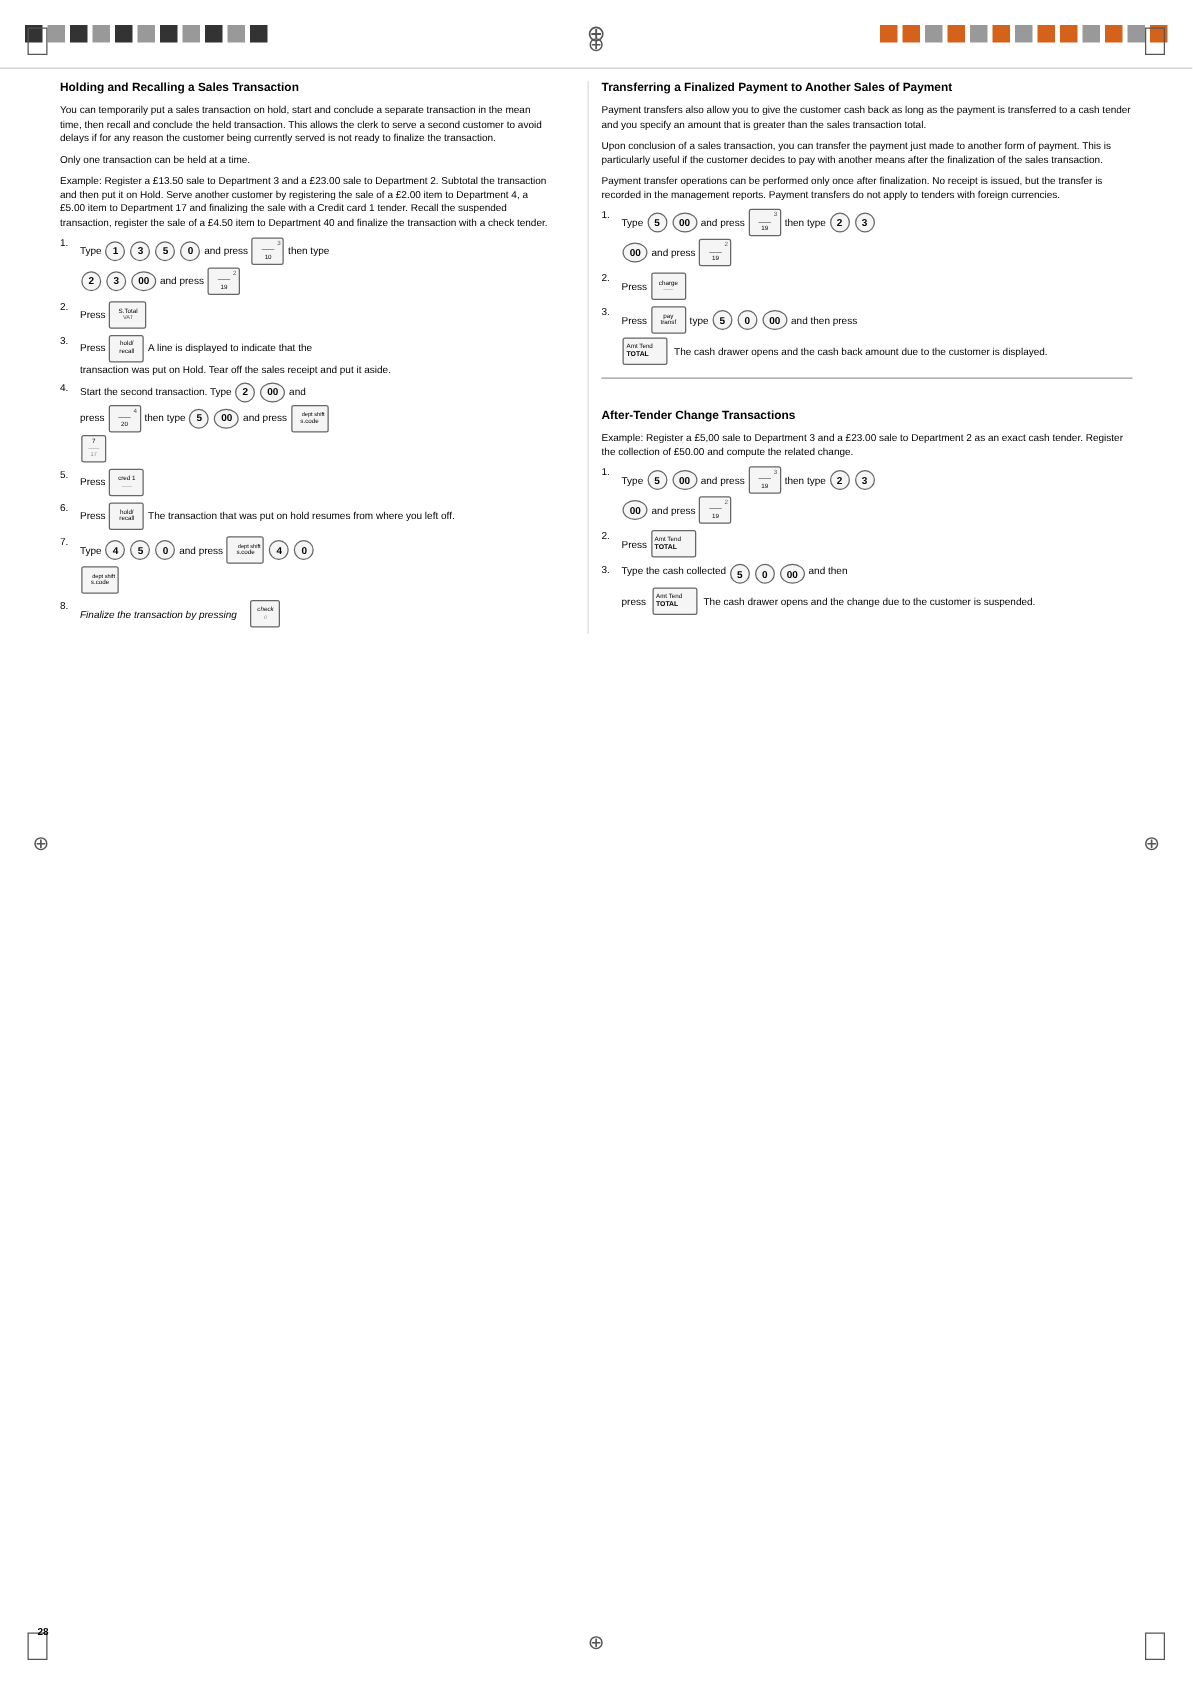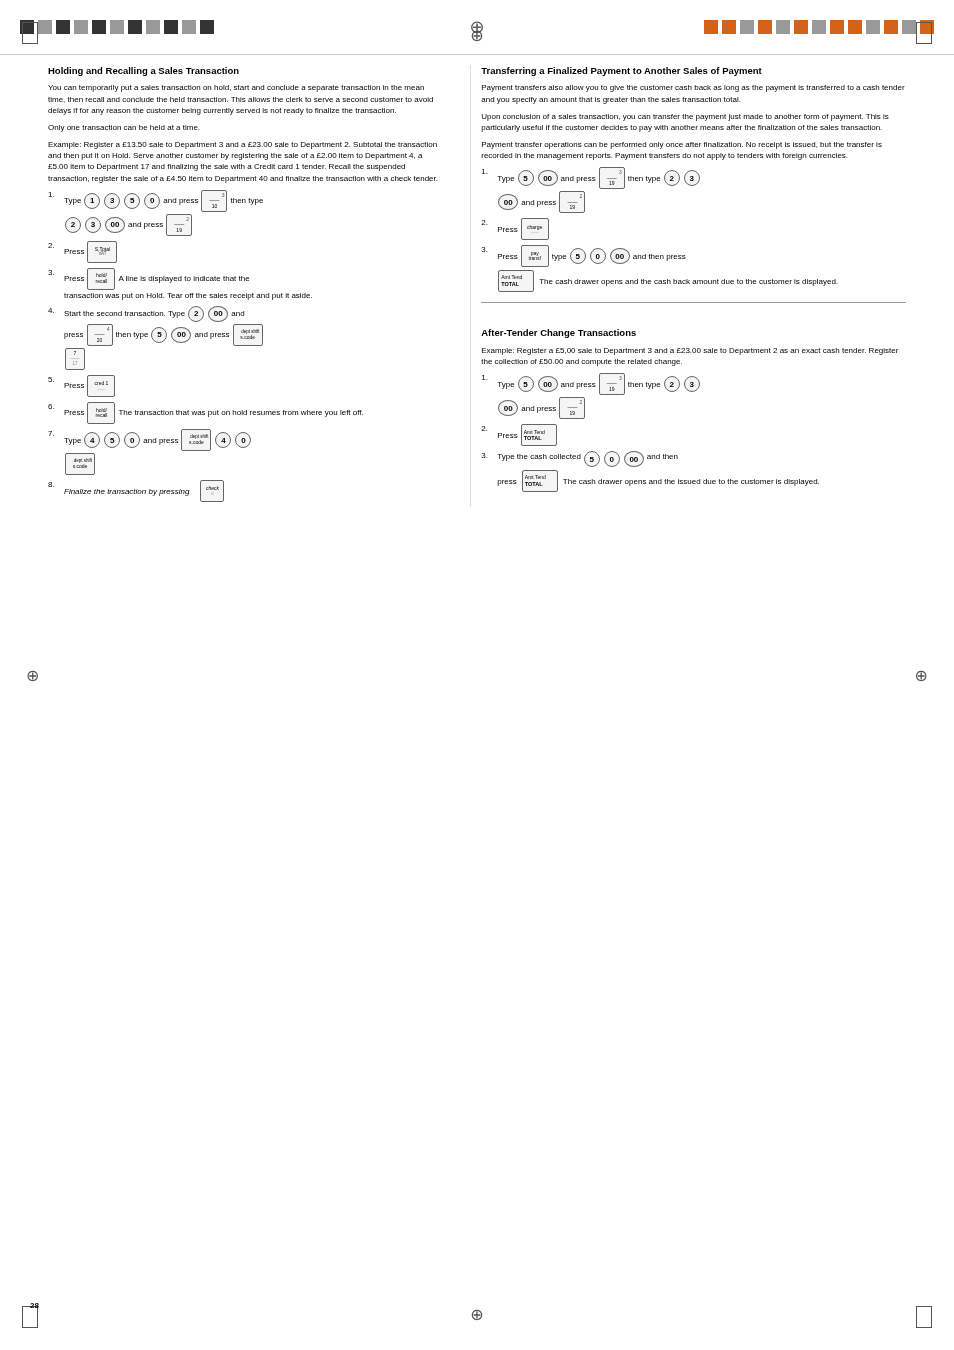--- a/index.html
+++ b/index.html
@@ -595,21 +595,21 @@
               <span class="key">0</span>
               <span class="key" style="width:20px;">00</span>
               <span>and then</span>
             </div>
             <div style="display:flex; align-items:center; gap:4px; margin-top:3px; flex-wrap:wrap;">
               <span>press</span>
               <span class="cash-box">
                 <span style="font-size:5px;">Amt Tend</span>
                 <span style="font-size:5.5px; font-weight:bold;">TOTAL</span>
               </span>
-              <span>The cash drawer opens and the issued due to the customer is displayed.</span>
+              <span>The cash drawer opens and the change due to the customer is suspended.</span>
             </div>
           </div>
         </div>
 
       </div>
     </div>
 
   </div>
 </div>
 

